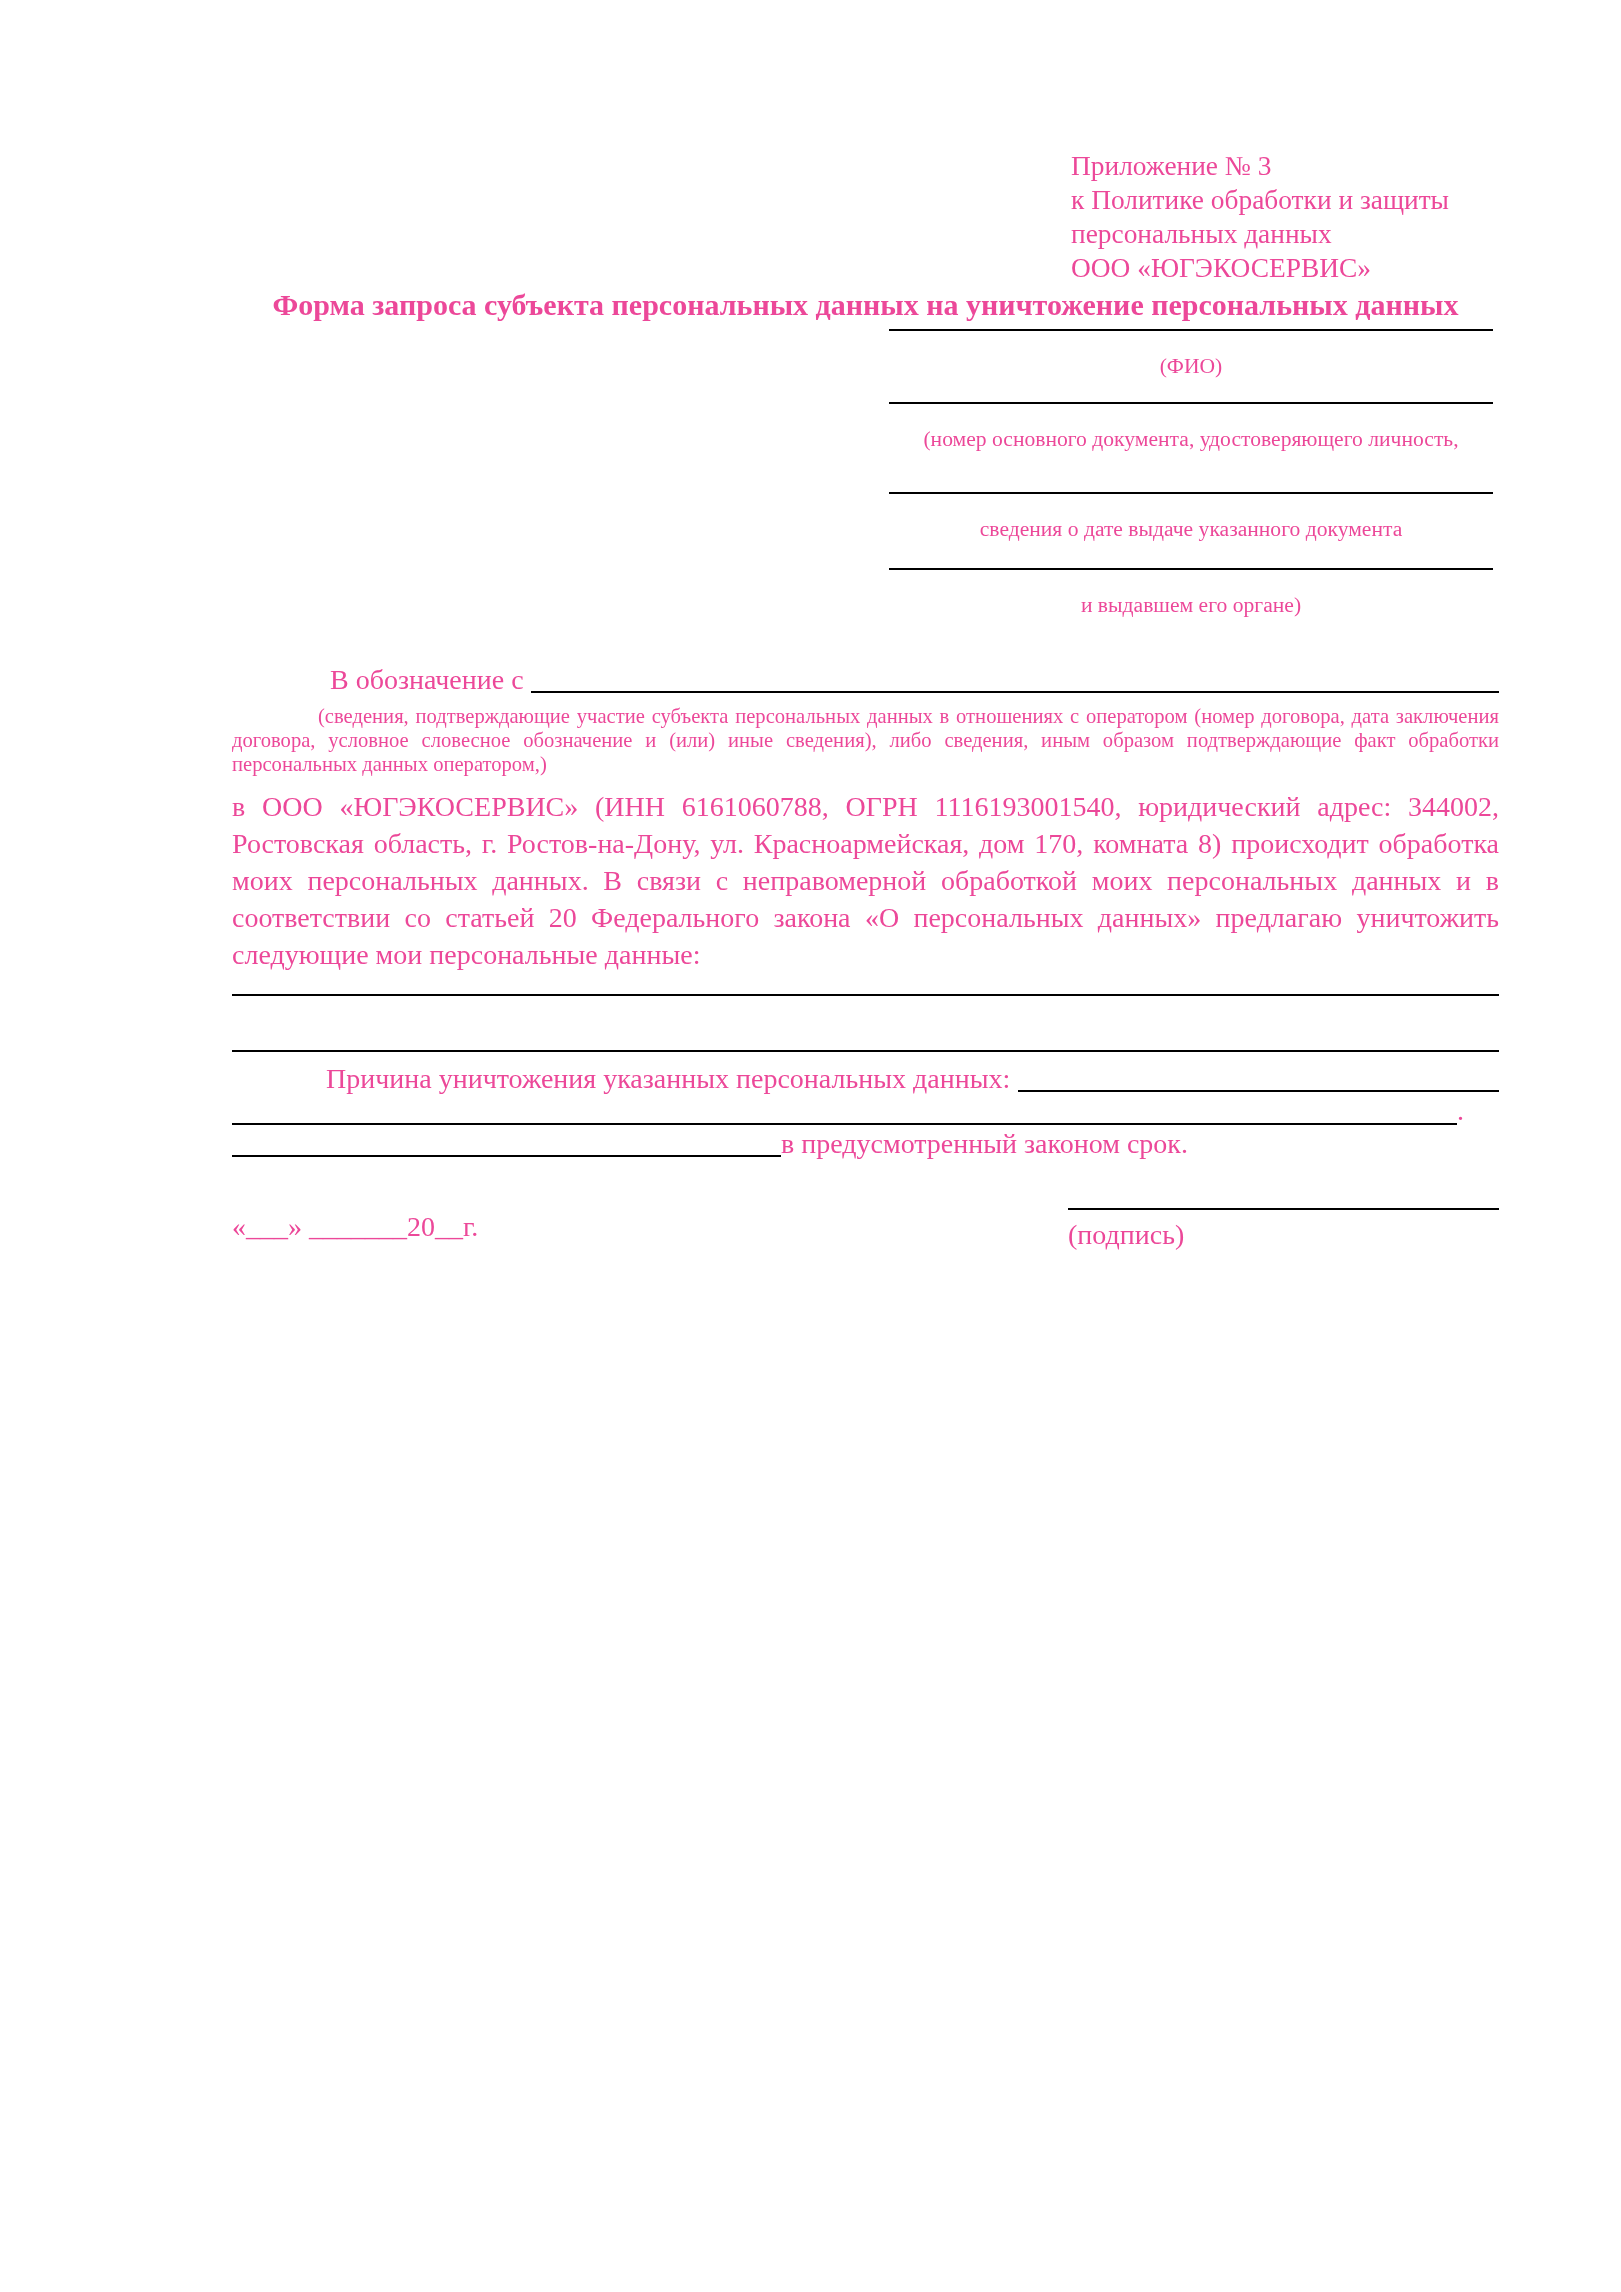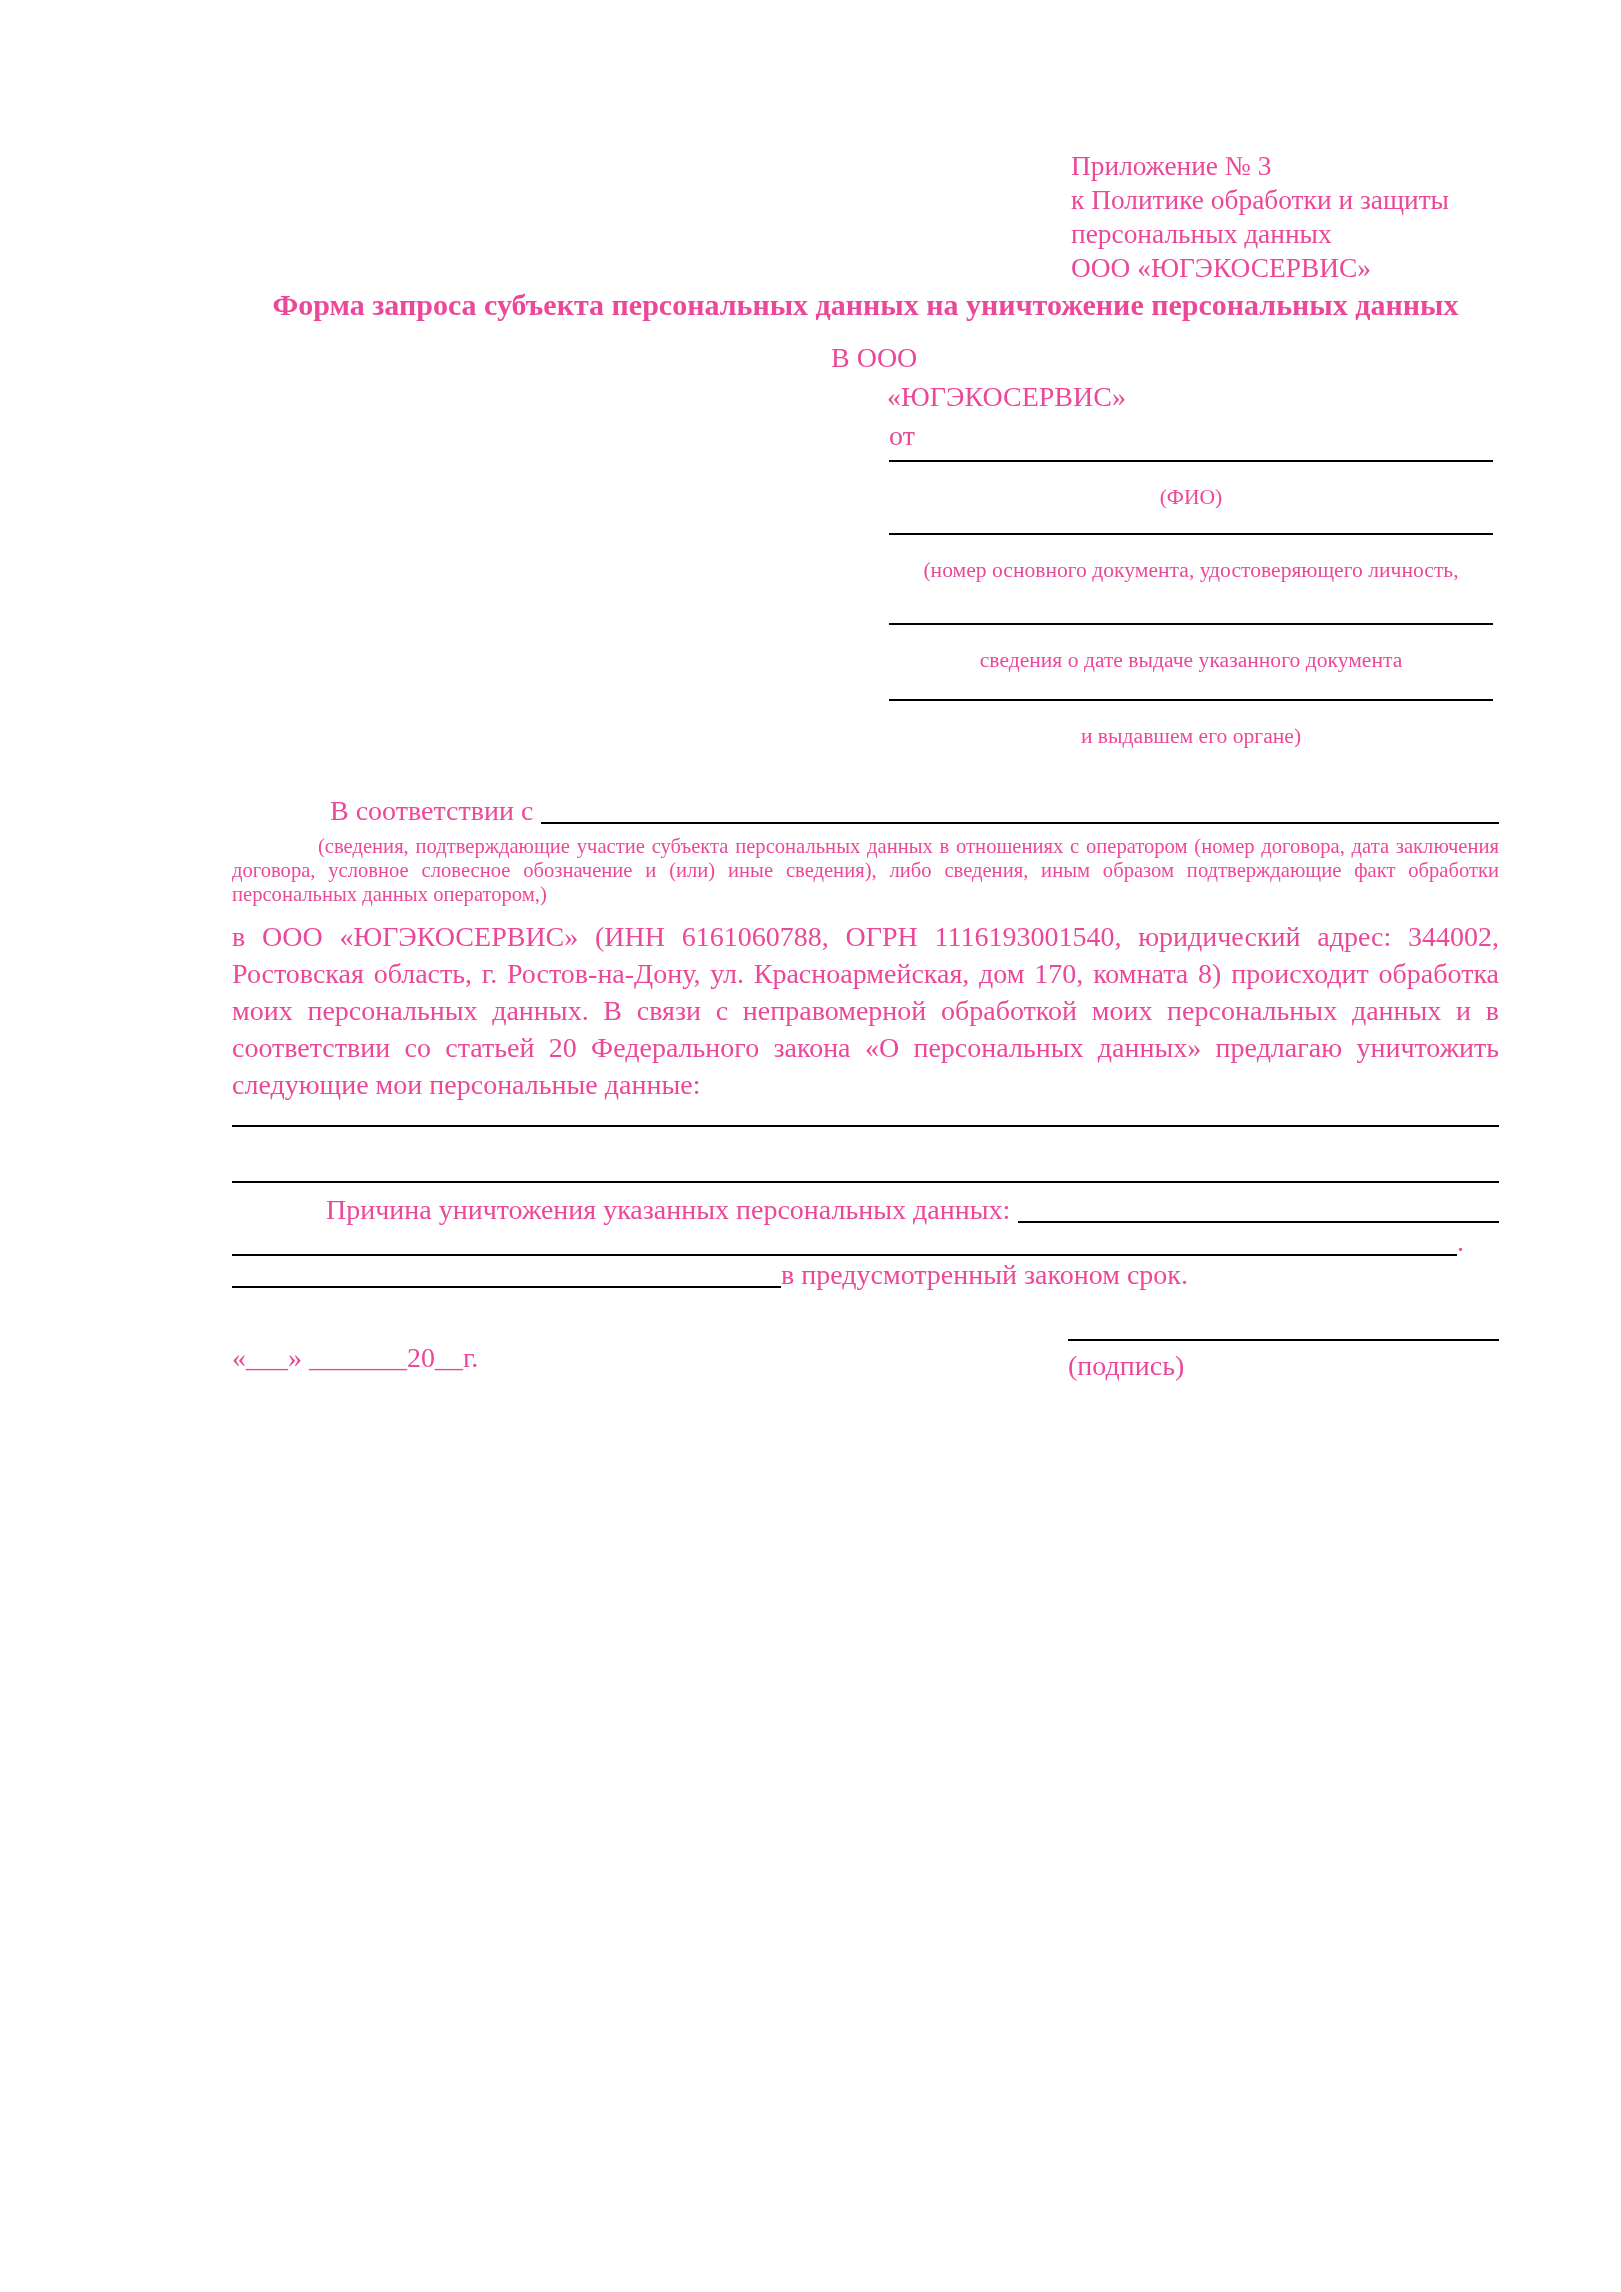--- a/index.html
+++ b/index.html
@@ -181,40 +181,35 @@
 
     <div class="header-note">
       <div>Приложение № 3</div>
       <div>к Политике обработки и защиты</div>
       <div>персональных данных</div>
       <div>ООО «ЮГЭКОСЕРВИС»</div>
     </div>
 
     <div class="doc-title">Форма запроса субъекта персональных данных на уничтожение персональных данных</div>
 
-    <div class="addressee">
-      <div class="addr-l1">В ООО</div>
-      <div class="addr-l2">«ЮГЭКОСЕРВИС»</div>
-      <div class="addr-l3">от</div>
-    </div>
 
     <div class="blank-line bl-1"></div>
     <div class="blank-caption cap-1">(ФИО)</div>
 
     <div class="blank-line bl-2"></div>
     <div class="blank-caption">(номер основного документа, удостоверяющего личность,</div>
 
     <div class="blank-line bl-3"></div>
     <div class="blank-caption">сведения о дате выдаче указанного документа</div>
 
     <div class="blank-line bl-4"></div>
     <div class="blank-caption">и выдавшем его органе)</div>
 
     <div class="accordance-row">
-      <span class="accordance-label">В соответствии с</span>
+      <span class="accordance-label">В обозначение с</span>
       <span class="fill-line"></span>
     </div>
 
     <div class="fine-print">(сведения, подтверждающие участие субъекта персональных данных в отношениях с оператором (номер договора, дата заключения договора, условное словесное обозначение и (или) иные сведения), либо сведения, иным образом подтверждающие факт обработки персональных данных оператором,)</div>
 
     <div class="main-paragraph">в ООО «ЮГЭКОСЕРВИС» (ИНН 6161060788, ОГРН 1116193001540, юридический адрес: 344002, Ростовская область, г. Ростов-на-Дону, ул. Красноармейская, дом 170, комната 8) происходит обработка моих персональных данных. В связи с неправомерной обработкой моих персональных данных и в соответствии со статьей 20 Федерального закона «О персональных данных» предлагаю уничтожить следующие мои персональные данные:</div>
 
     <div class="wide-blank wb-a"></div>
     <div class="wide-blank wb-b"></div>
 

